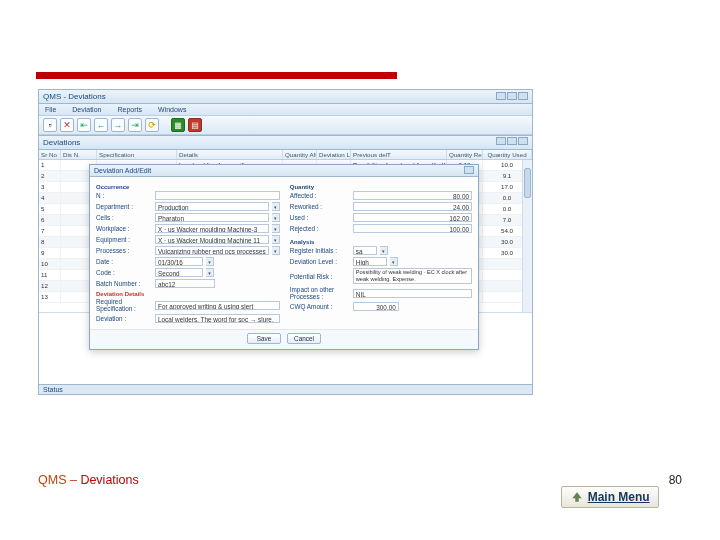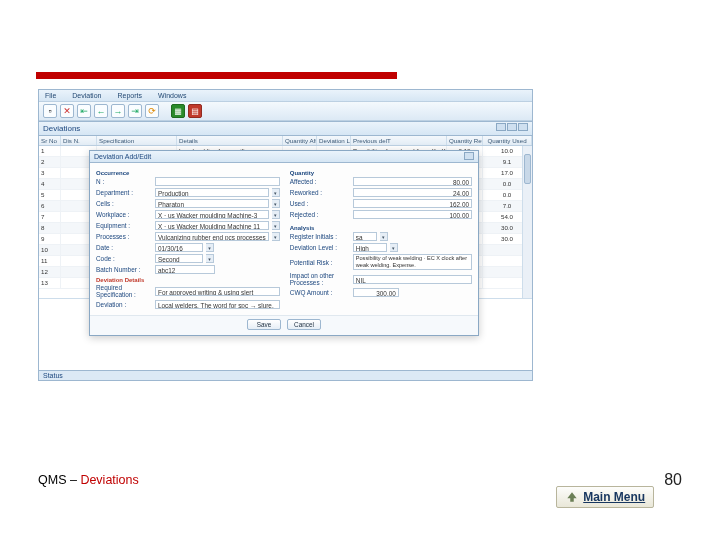--- a/index.html
+++ b/index.html
@@ -148,42 +148,50 @@
     padding:1px 4px; color:#204a80; font-size:7px;
   }
   .scroll-v { position:absolute; right:0; top:0; bottom:0; width:10px; background:#eaf0f7; border-left:1px solid #cdddeb;}
   .scroll-v::before{content:"";position:absolute;top:8px;left:1px;right:1px;height:28px;background:#c8d8e8;border:1px solid #9db7d0;border-radius:2px;}
   
   .footer {
     position:absolute; left:38px; right:38px; bottom:32px;
     display:flex; align-items:center; justify-content:space-between;
     font-size:12.5px;
   }
-  .footer-left .q { color:#000000; font-family:"Trebuchet MS",sans-serif; }
+  .footer-left .q { color:#c2410c; font-family:"Trebuchet MS",sans-serif; }
   .footer-left .d { color:#c00000; font-family:"Trebuchet MS",sans-serif; }
   .footer-right{ display:flex; align-items:center; gap:10px; }
   .mmbtn{
     display:flex; align-items:center; gap:4px;
     background:linear-gradient(#fdfdfb,#e9e7d8);
     border:1px solid #b8b59c; border-radius:2px;
     padding:3px 8px;
     color:#17365f; font-weight:bold; font-size:12px;
     text-decoration:underline;
     margin-top:34px;
   }
   .mmbtn svg{ width:14px; height:14px; }
-  .pageno{ font-size:16px; color:#222; }
+  .pageno{ font-size:12px; color:#222; }
 </style>
 </head>
 <body>
 
 <div class="slide">
   <div class="redbar"></div>
 
   <div class="app">
+    <div class="app-title">
+      <span class="t">QMS - Deviations</span>
+      <div class="winctrls">
+        <div></div>
+        <div></div>
+        <div></div>
+      </div>
+    </div>
     <div class="menubar">
       <span>File</span>
       <span>Deviation</span>
       <span>Reports</span>
       <span>Windows</span>
     </div>
     <div class="toolbar">
       <div class="tb">▫</div>
       <div class="tb" style="color:#c33">✕</div>
       <div class="tb" style="color:#2a6">⇤</div>

